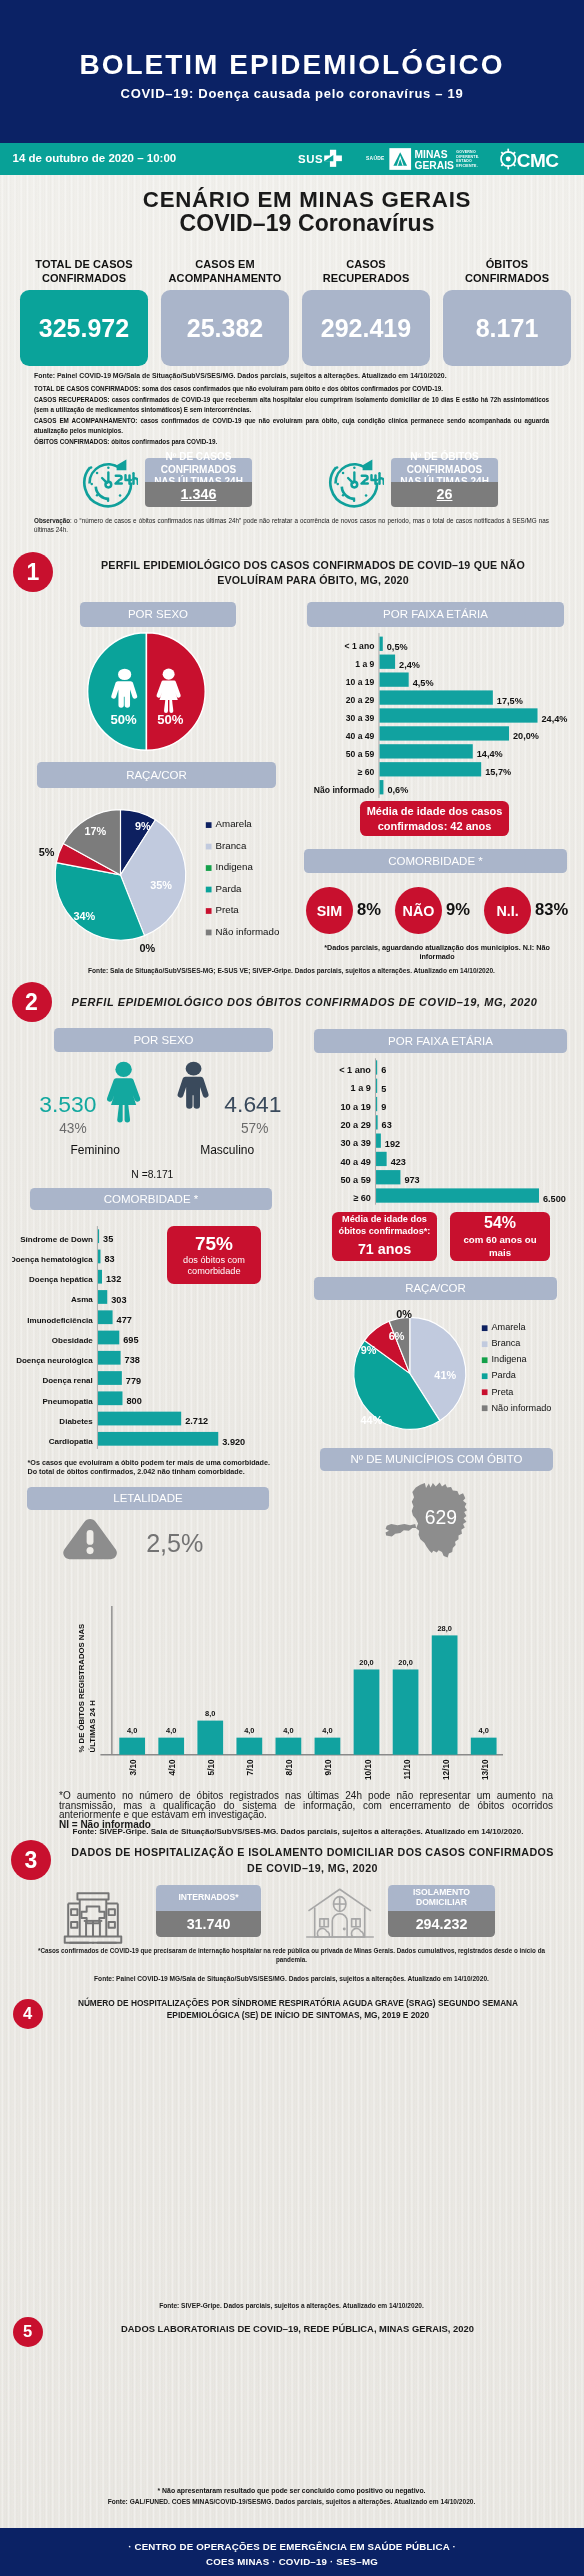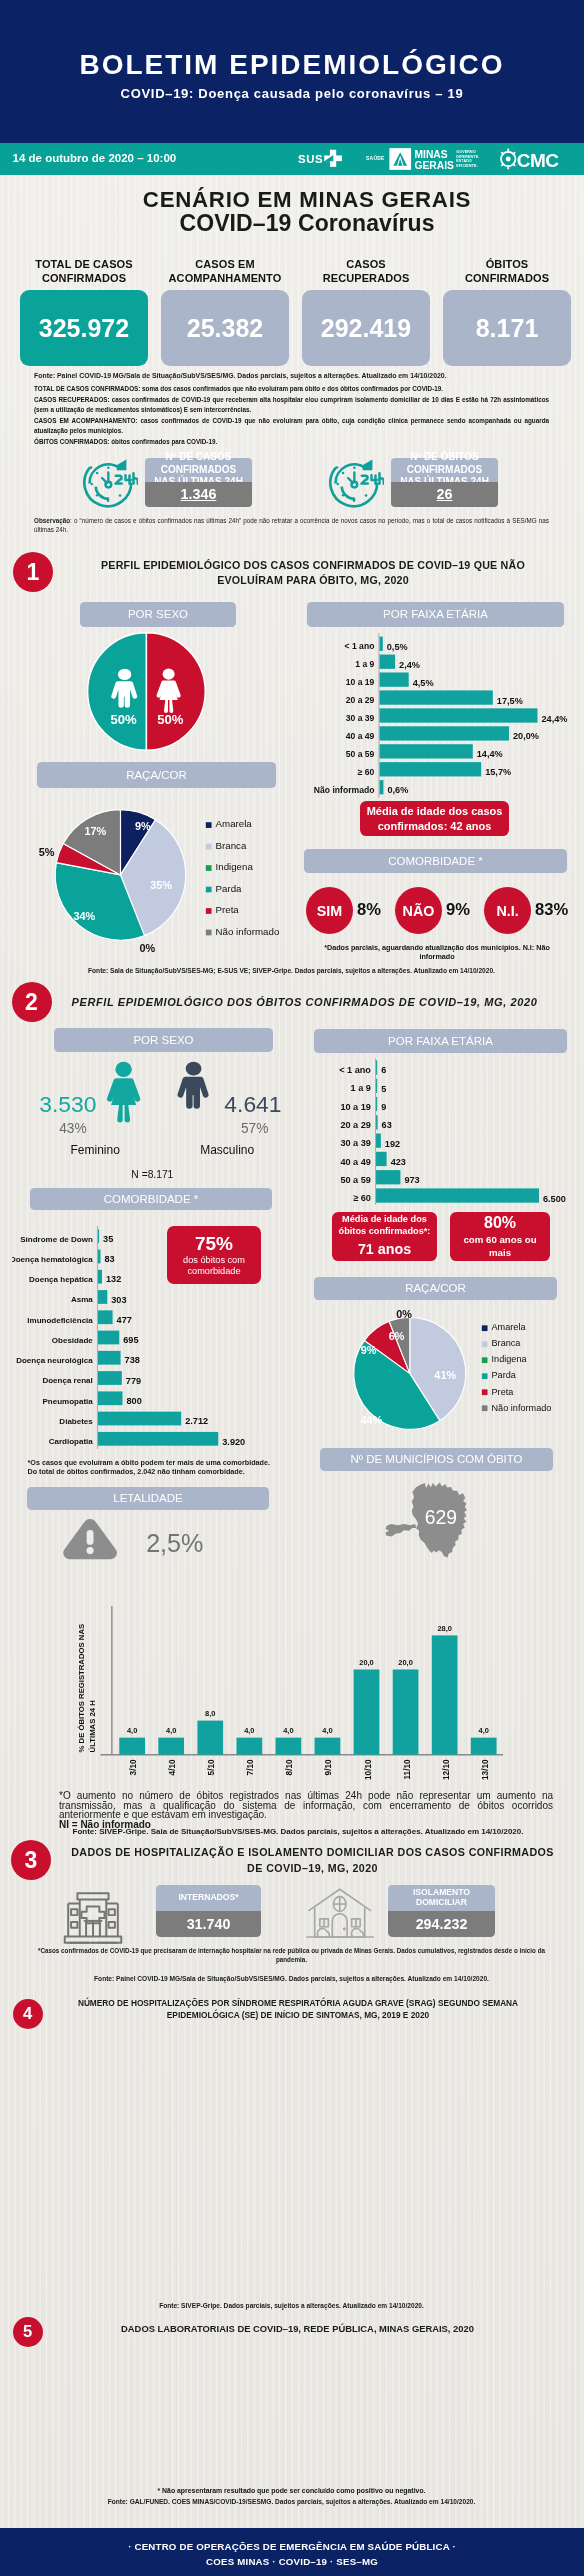--- a/index.html
+++ b/index.html
@@ -418,21 +418,21 @@
         <text x="117" y="250" text-anchor="end" font-family="Liberation Sans, sans-serif" font-size="16" font-weight="bold" fill="#111">≥ 60</text>
         <rect x="126" y="227.5" width="285" height="25" fill="#11a2a0"></rect>
         <text x="418" y="250.5" font-family="Liberation Sans, sans-serif" font-size="16" font-weight="bold" fill="#111">6.500</text>
       </svg></div>
   <div class="abs redbox" id="s2-media">
       <div style="white-space:pre-line">Média de idade dos
 óbitos confirmados*:</div>
       <div style="font-size:14.3px;margin-top:1.7px">71 anos</div>
     </div>
   <div class="abs redbox" id="s2-sixty">
-      <div style="font-size:16px">80%</div>
+      <div style="font-size:16px">54%</div>
       <div style="white-space:pre-line;font-size:9.7px">com 60 anos ou
 mais</div>
     </div>
   <div class="abs lbl-bar" id="s2-comorb-lbl">COMORBIDADE *</div>
   <div class="abs" id="s2-comorb"><svg width="275" height="223" viewBox="0 0 480 389">
         <line x1="149" y1="0" x2="149" y2="389" stroke="#9a9a9a" stroke-width="1.4"></line>
         <text x="141" y="27.181818181818183" text-anchor="end" font-family="Liberation Sans, sans-serif" font-size="14" font-weight="bold" fill="#111">Síndrome de Down</text>
         <rect x="150" y="5.681818181818183" width="2" height="24" fill="#11a2a0"></rect>
         <text x="159" y="27.681818181818183" font-family="Liberation Sans, sans-serif" font-size="16" font-weight="bold" fill="#111">35</text>
         <text x="141" y="62.54545454545455" text-anchor="end" font-family="Liberation Sans, sans-serif" font-size="14" font-weight="bold" fill="#111">Doença hematológica</text>

